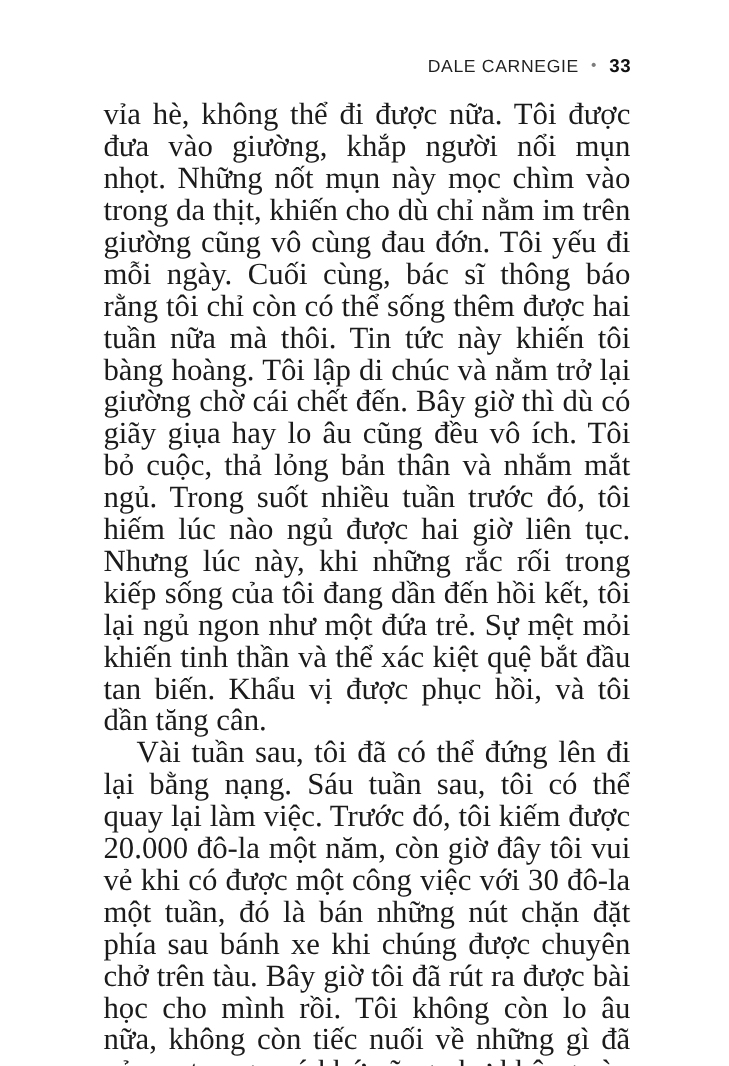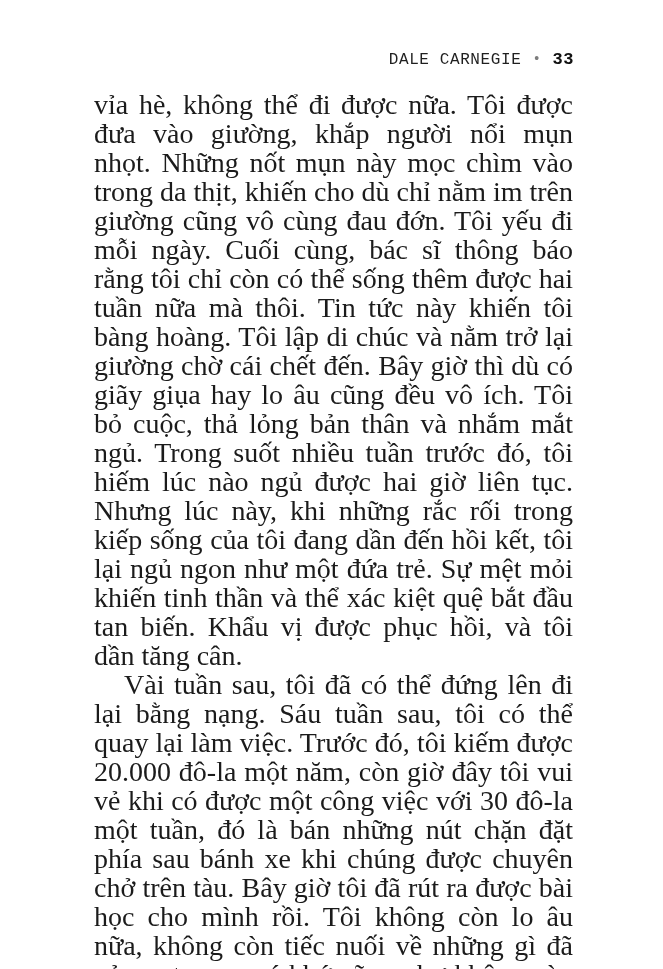--- a/index.html
+++ b/index.html
@@ -19,21 +19,21 @@
     background: #ffffff;
     overflow: hidden;
     box-sizing: border-box;
   }
   .running-header {
     position: absolute;
     top: 50px;
     left: 0;
     right: 89px;
     text-align: right;
-    font-family: Liberation Mono, monospace;
+    font-family: Liberation Sans, sans-serif;
     font-size: 16px;
     line-height: 19px;
     color: #1f1f1f;
     letter-spacing: 0.6px;
     white-space: nowrap;
   }
   .running-title {
     font-weight: 400;
   }
   .dot-sep {

